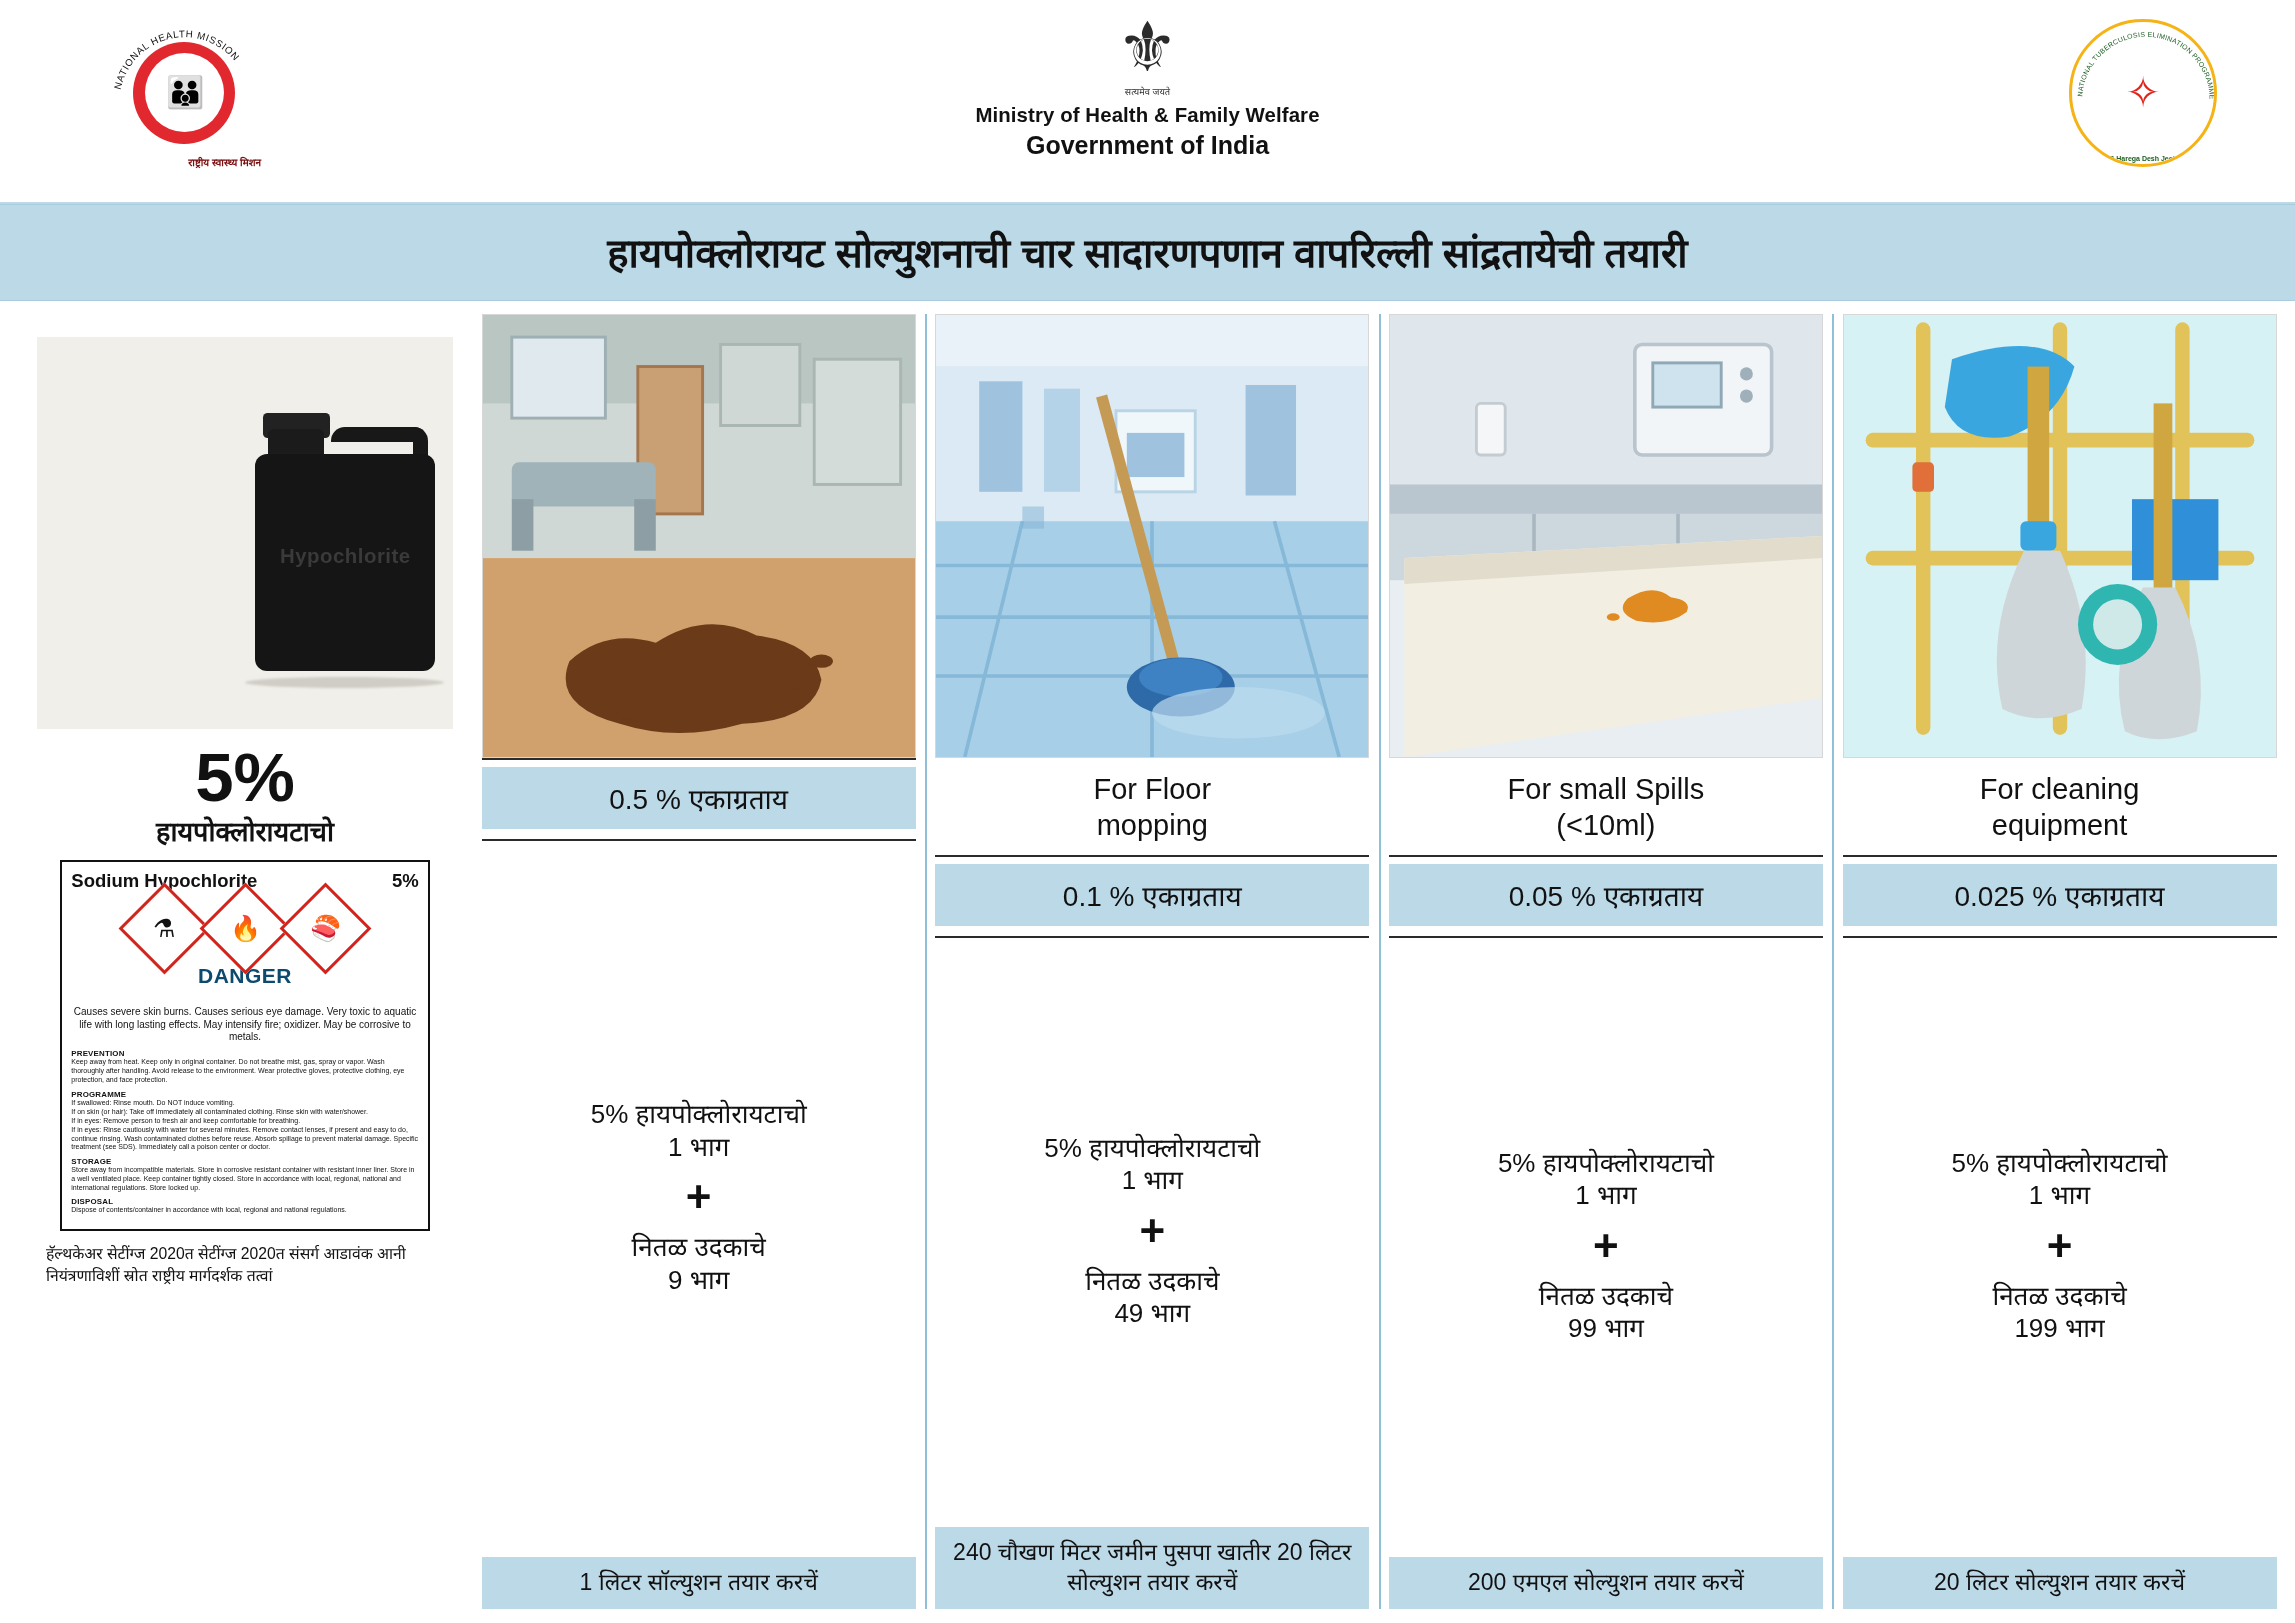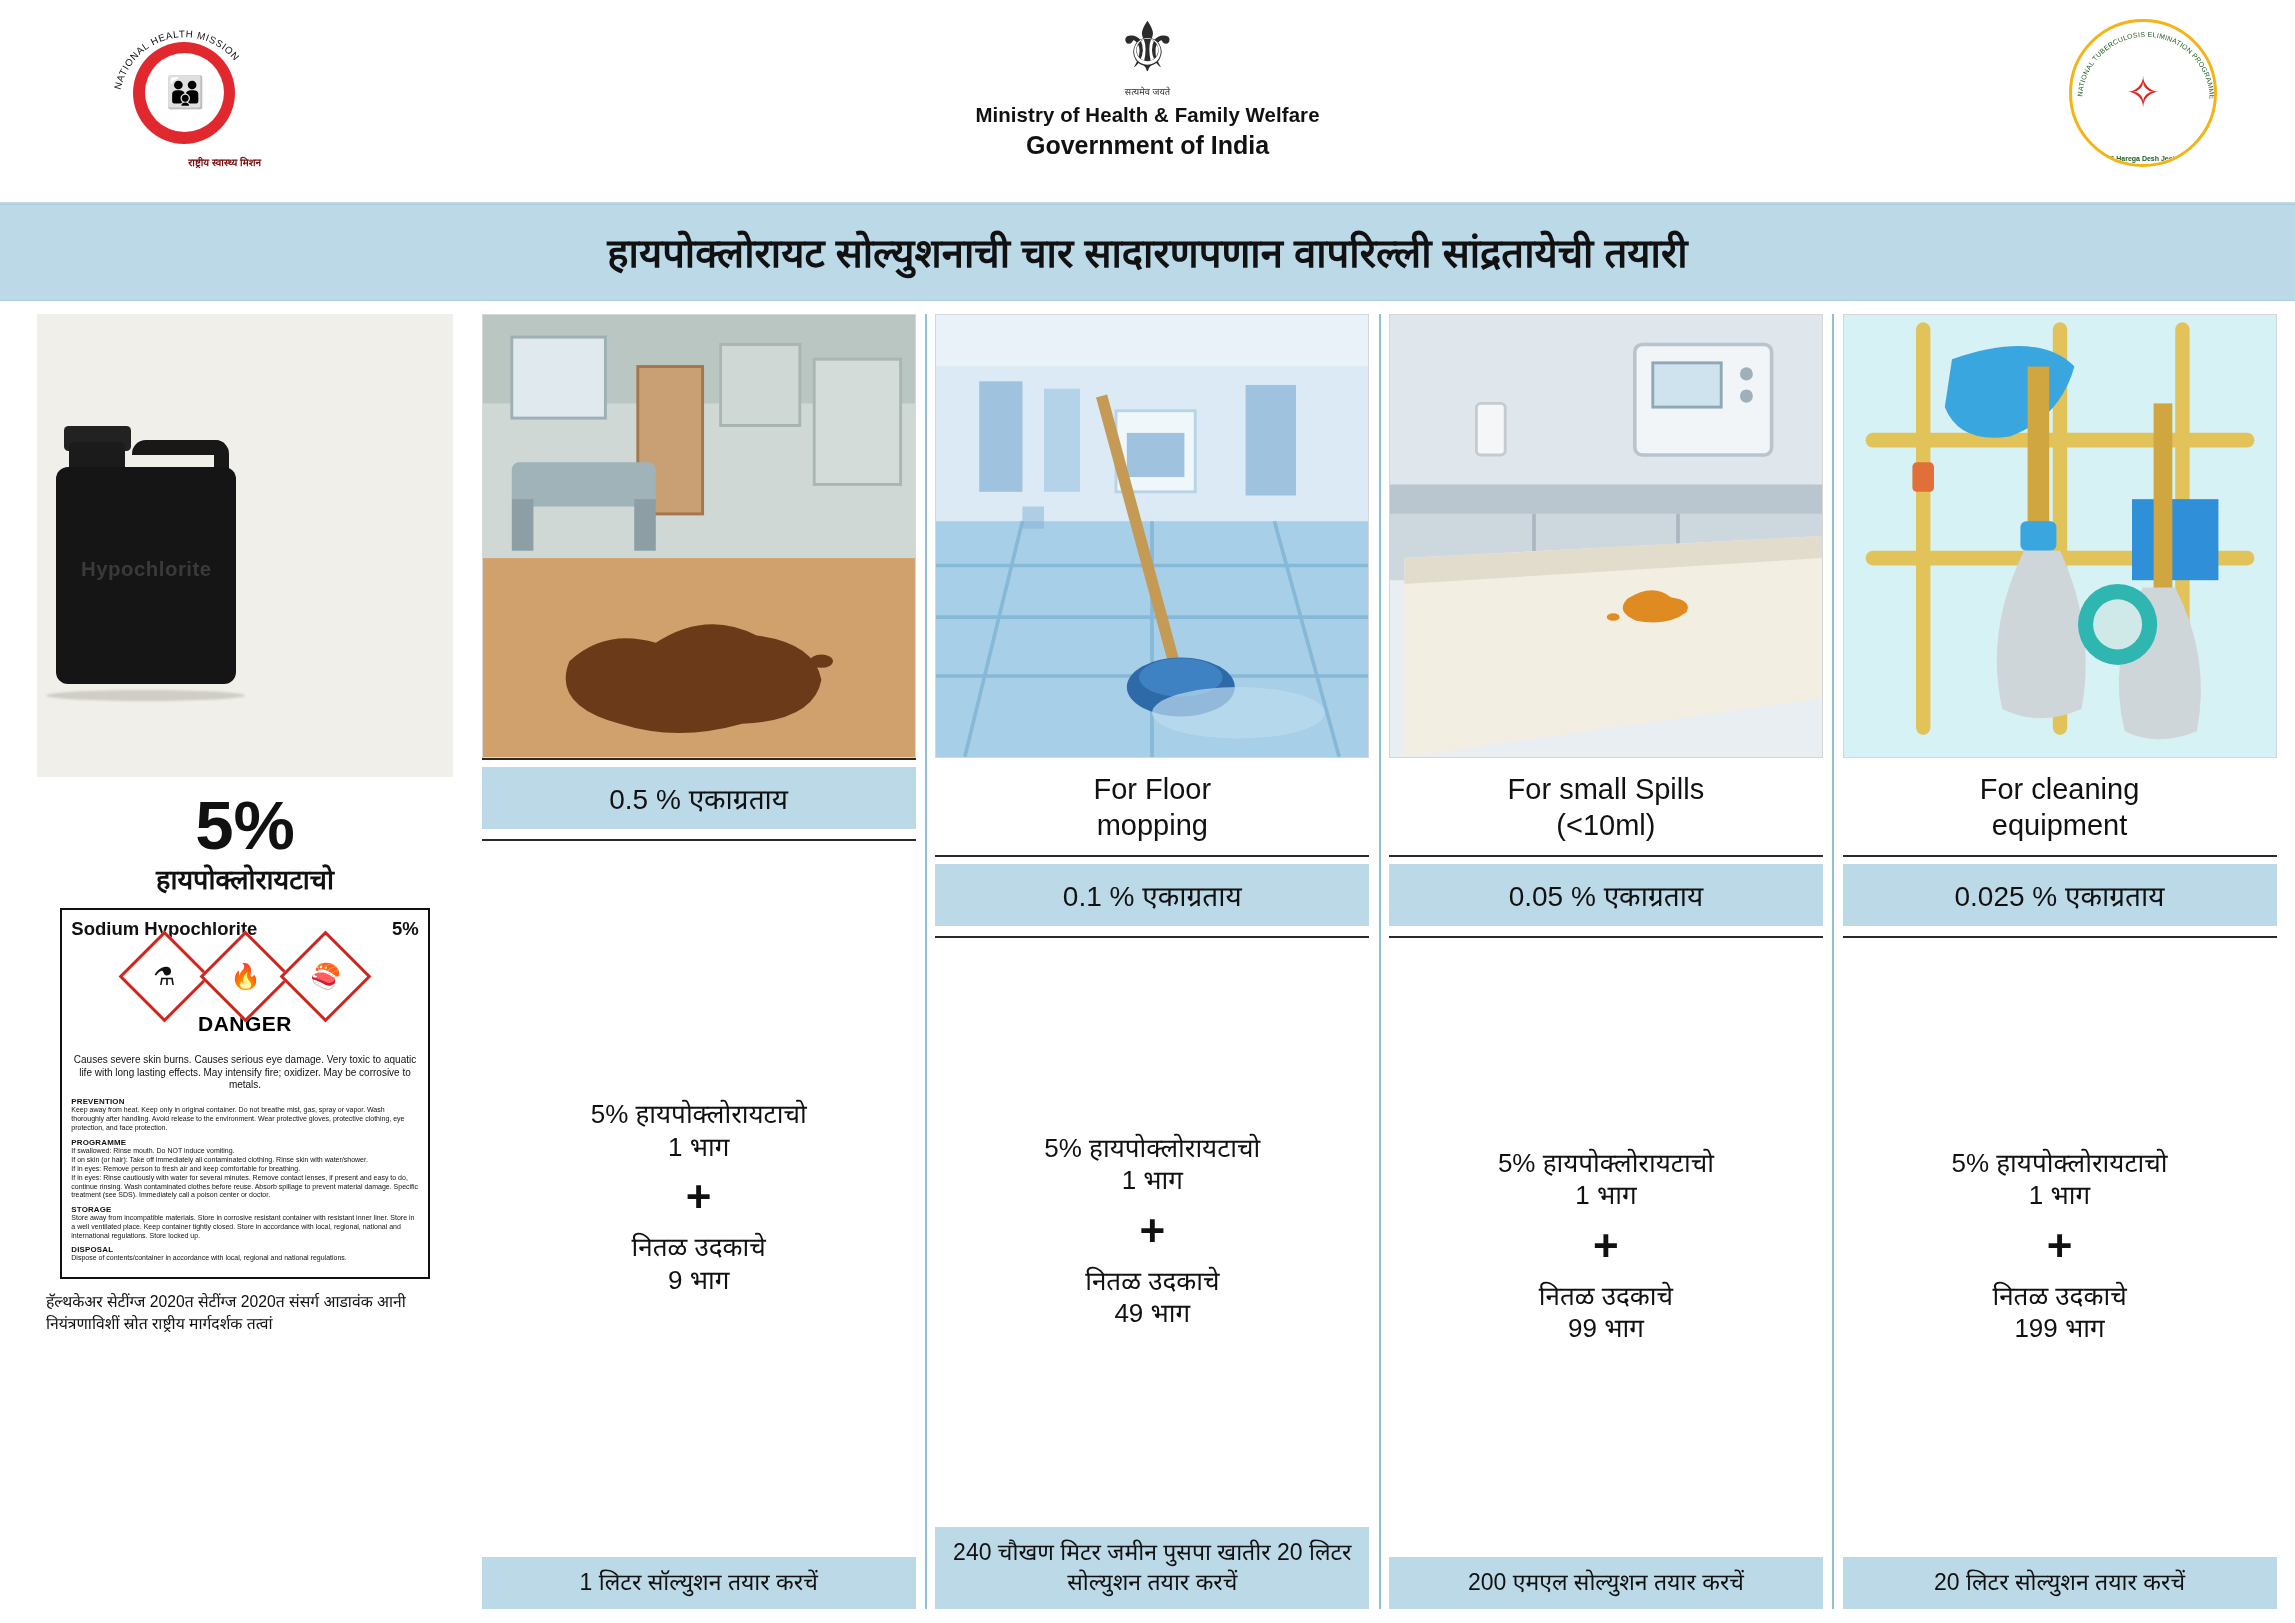--- a/index.html
+++ b/index.html
@@ -108,24 +108,25 @@
     height: calc(1623px - 204px - 97px);
   }
 
   
   .left-panel {
     width: 453px;
     flex: 0 0 453px;
     display: flex; flex-direction: column; align-items: center;
   }
   .can-box {
-    width: 416px; height: 463px;
+    width: 416px; height: 392px;
     background: #f0efe9;
-    display:flex; align-items:center; justify-content:flex-start;
+    display:flex; align-items:center; justify-content:flex-end;
     position: relative;
+    margin-top: 23px;
   }
   .can {
     position: relative; width: 217px; height: 296px;
   }
   .can-body {
     position: absolute; left: 18.5px; top: 69px;
     width: 180px; height: 217px;
     background: #151515; border-radius: 12px;
   }
   .can-neck {
@@ -171,21 +172,21 @@
   .msds-pictos { display: flex; justify-content: center; gap: 15.7px; margin: 3.7px 0 2.8px 0; }
   .picto {
     width: 65px; height: 65px;
     transform: rotate(45deg);
     border: 3.2px solid #d0241c;
     background: #ffffff;
     display:flex; align-items:center; justify-content:center;
   }
   .picto span { transform: rotate(-45deg); font-size: 25px; line-height: 1; color: #111;}
   .danger {
-    text-align: center; color: #000000; font-weight: bold; font-size: 21px;
+    text-align: center; color: #0c4a6e; font-weight: bold; font-size: 21px;
     margin: 2.8px 0 3.7px 0; letter-spacing: 0.5px;
   }
   .msds-hazard {
     font-size: 10px; line-height: 1.25; text-align: center; margin-bottom: 5.6px; color:#111;margin-top:18px;
   }
   .msds-sec { margin-bottom: 4.6px; }
   .msds-h { font-size: 7.9px; font-weight: bold; letter-spacing: 0.2px; }
   .msds-p { font-size: 7px; line-height: 1.28; color: #111; }
 
   .left-footnote {

